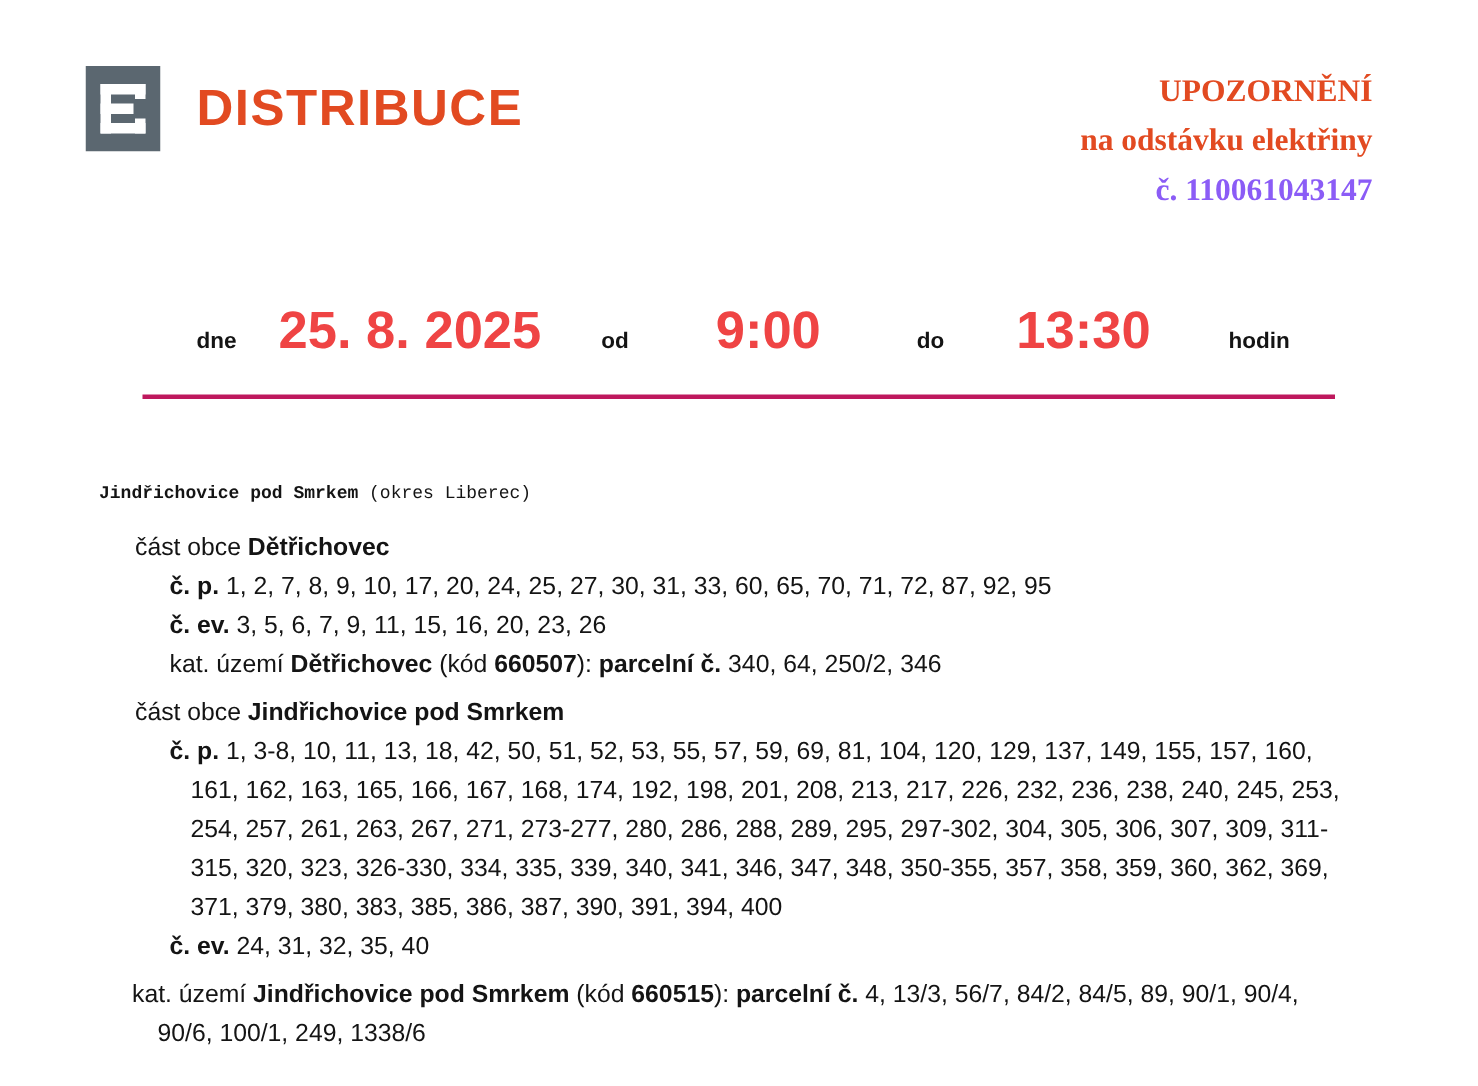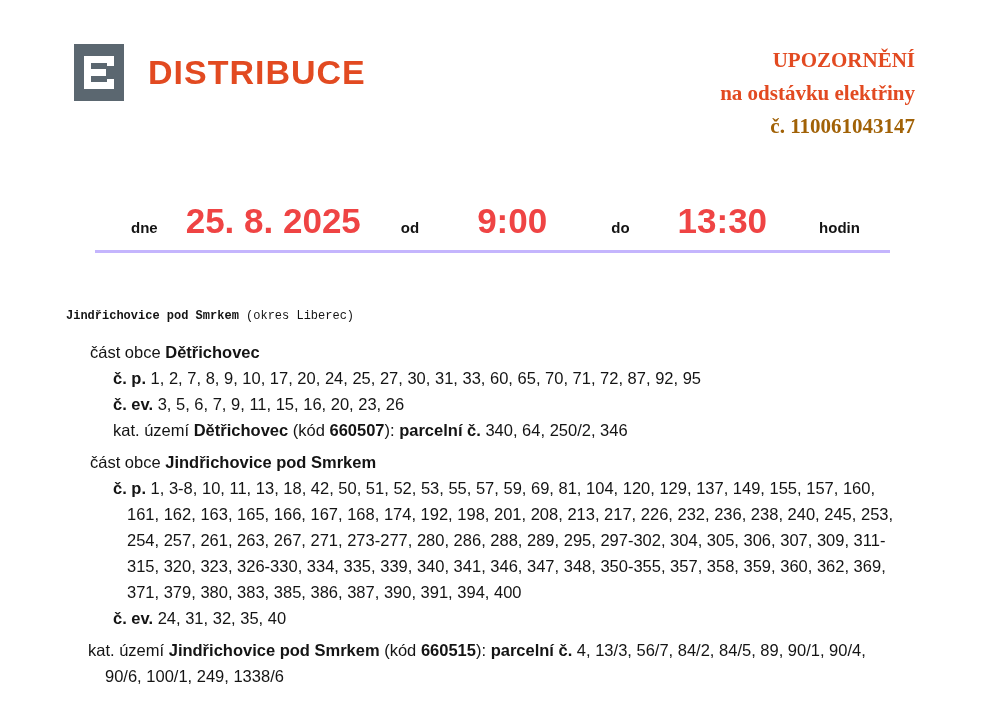--- a/index.html
+++ b/index.html
@@ -6,39 +6,38 @@
   body {
     width: 985px; height: 724px; overflow: hidden;
     font-family: "Liberation Sans", sans-serif;
     color: #141414;
   }
   .page { position: relative; width: 985px; height: 724px; }
 
   
   .top {
     display: flex; justify-content: space-between; align-items: flex-start;
-    padding: 44px 70px 0 30px;
-    margin-left: 44px;
+    padding: 44px 70px 0 57px;
   }
   .brand { display: flex; align-items: center; gap: 24px; }
   .logo-box { width: 50px; height: 57px; display: block; }
   .brand-name {
     font-size: 34px; font-weight: bold; color: #E24A21;
     letter-spacing: 1px; line-height: 57px;
   }
   .notice { text-align: right; font-weight: bold; font-size: 21px; line-height: 33px; margin-top: 0; font-family: Liberation Serif, serif; }
   .notice-title, .notice-subtitle { color: #E24A21; }
-  .notice-number { color: #a16207; }
+  .notice-number { color: #8b5cf6; }
 
   
   .schedule {
     margin: 58px 95px 0 95px;            
     display: flex; align-items: baseline;
-    border-bottom: 3px solid #c4b5fd;
-    padding-bottom: 9px;
+    border-bottom: 3px solid #be185d;
+    padding-bottom: 22px;
   }
   .sched-lbl { font-weight: bold; font-size: 15px; color: #141414; }
   .sched-big { font-weight: bold; font-size: 35px; color: #ef4444; }
   .m-dne   { margin-left: 36px; }
   .m-date  { margin-left: 28px; }
   .m-od    { margin-left: 40px; }
   .m-from  { margin-left: 58px; }
   .m-do    { margin-left: 64px; }
   .m-to    { margin-left: 48px; }
   .m-hodin { margin-left: 52px; }

